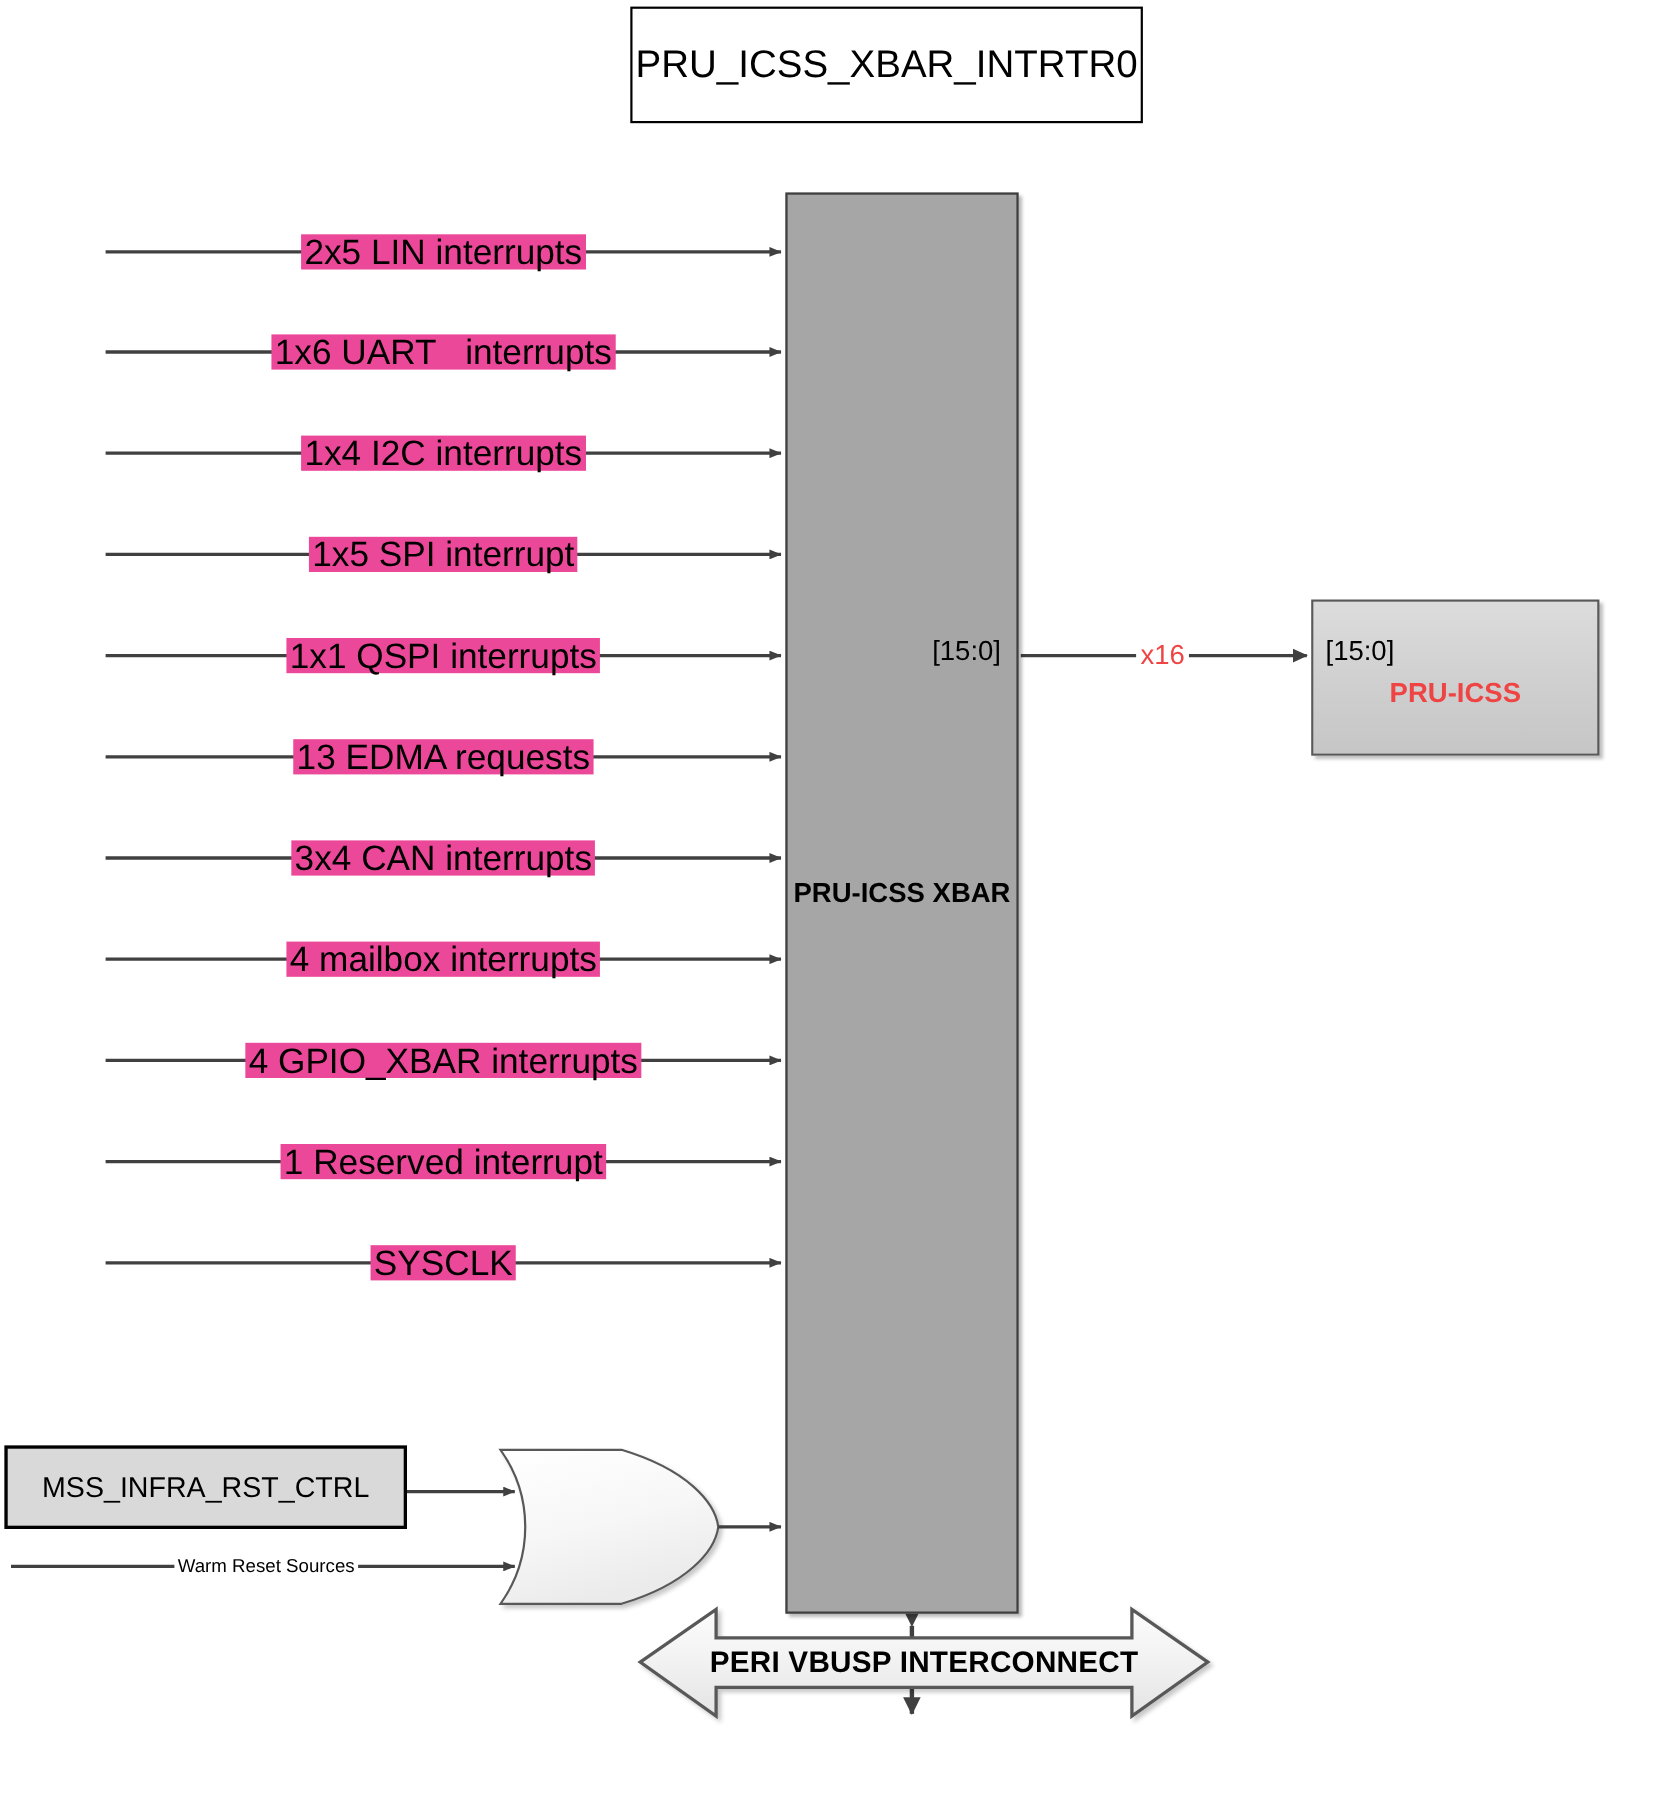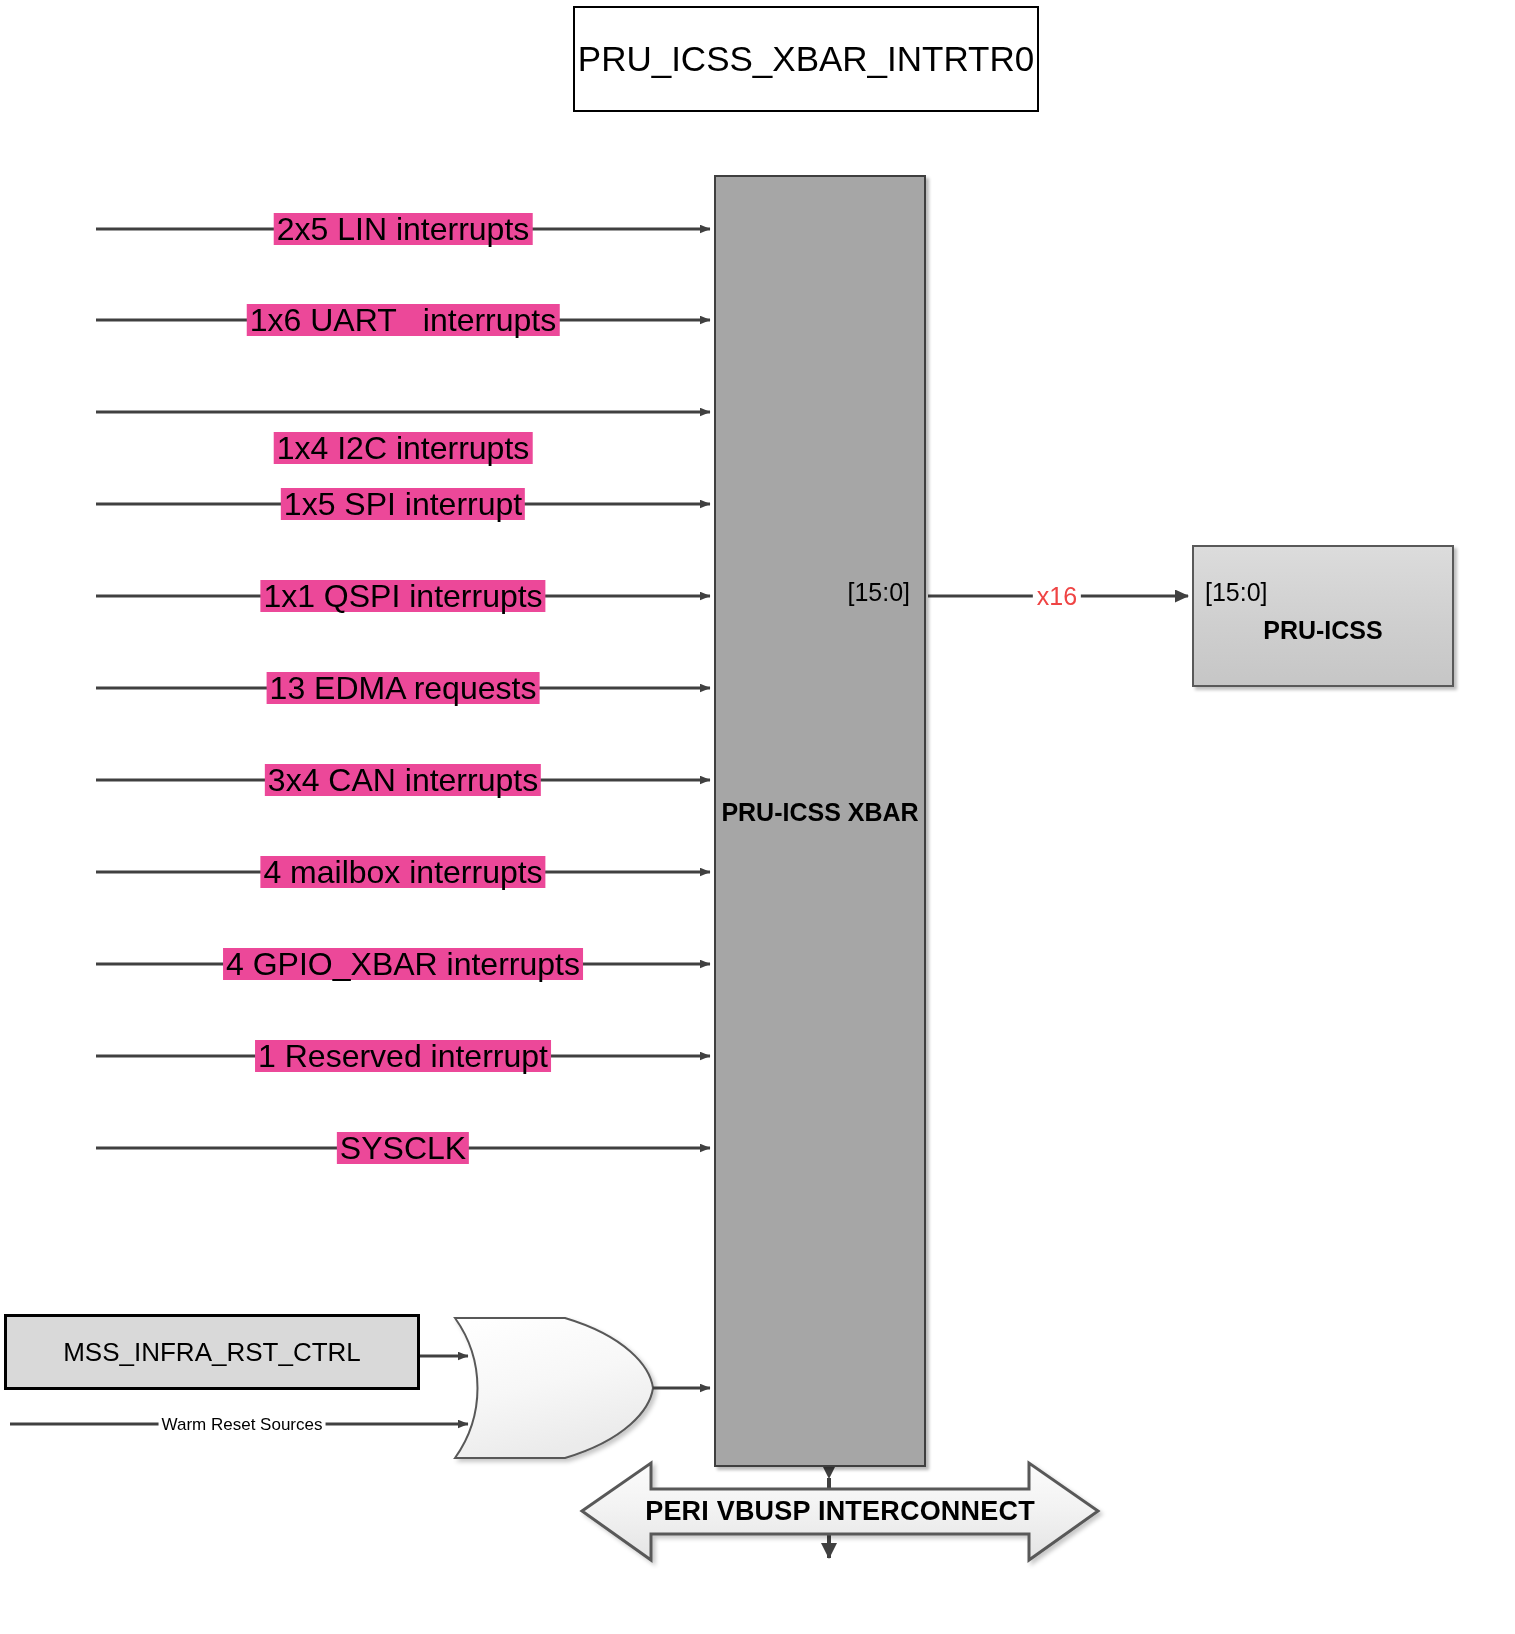--- a/index.html
+++ b/index.html
@@ -23,24 +23,24 @@
   .xbar-bits{position:absolute;left:714px;top:578px;width:196px;text-align:right;
     font-size:25px;color:#000;}
 
   
   .pru-box{position:absolute;left:1192px;top:545px;width:262px;height:142px;
     background:linear-gradient(180deg,#dcdcdc 0%,#cfcfcf 55%,#c6c6c6 100%);
     border:2px solid #595959;box-sizing:border-box;
     box-shadow:3px 3px 3px rgba(0,0,0,0.25);}
   .pru-bits{position:absolute;left:1205px;top:578px;font-size:25px;color:#000;}
   .pru-name{position:absolute;left:1192px;top:616px;width:262px;text-align:center;
-    font-size:25px;font-weight:bold;color:#000000;}
+    font-size:25px;font-weight:bold;color:#ef4444;}
 
   
-  .mss-box{position:absolute;left:4px;top:1314px;width:416px;height:76px;
+  .mss-box{position:absolute;left:4px;top:1314px;width:366px;height:76px;
     background:#d9d9d9;border:3px solid #000;box-sizing:border-box;
     display:flex;align-items:center;justify-content:center;}
   .mss-box span{font-size:26px;color:#000;white-space:nowrap;}
 
   
   .row-label{position:absolute;font-size:32px;color:#000;white-space:pre;
     background:#ec4899;padding:0 3px;transform:translate(-50%,-50%);line-height:1;}
 
   .warm-label{position:absolute;font-size:17px;color:#000;white-space:nowrap;
     background:#ffffff;padding:0 3px;transform:translate(-50%,-50%);line-height:1;}
@@ -129,21 +129,21 @@
   <div class="xbar-label">PRU-ICSS XBAR</div>
 
   <div class="pru-box"></div>
   <div class="pru-bits">[15:0]</div>
   <div class="pru-name">PRU-ICSS</div>
 
   <div class="x16-label" style="left:1057px;top:596px;">x16</div>
 
   <div class="row-label" style="left:403px;top:229px;">2x5 LIN interrupts</div>
   <div class="row-label" style="left:403px;top:320px;">1x6 UART   interrupts</div>
-  <div class="row-label" style="left:403px;top:412px;margin-top:36px;">1x4 I2C interrupts</div>
+  <div class="row-label" style="left:403px;top:412px;">1x4 I2C interrupts</div>
   <div class="row-label" style="left:403px;top:504px;">1x5 SPI interrupt</div>
   <div class="row-label" style="left:403px;top:596px;">1x1 QSPI interrupts</div>
   <div class="row-label" style="left:403px;top:688px;">13 EDMA requests</div>
   <div class="row-label" style="left:403px;top:780px;">3x4 CAN interrupts</div>
   <div class="row-label" style="left:403px;top:872px;">4 mailbox interrupts</div>
   <div class="row-label" style="left:403px;top:964px;">4 GPIO_XBAR interrupts</div>
   <div class="row-label" style="left:403px;top:1056px;">1 Reserved interrupt</div>
   <div class="row-label" style="left:403px;top:1148px;">SYSCLK</div>
 
   <div class="mss-box">

